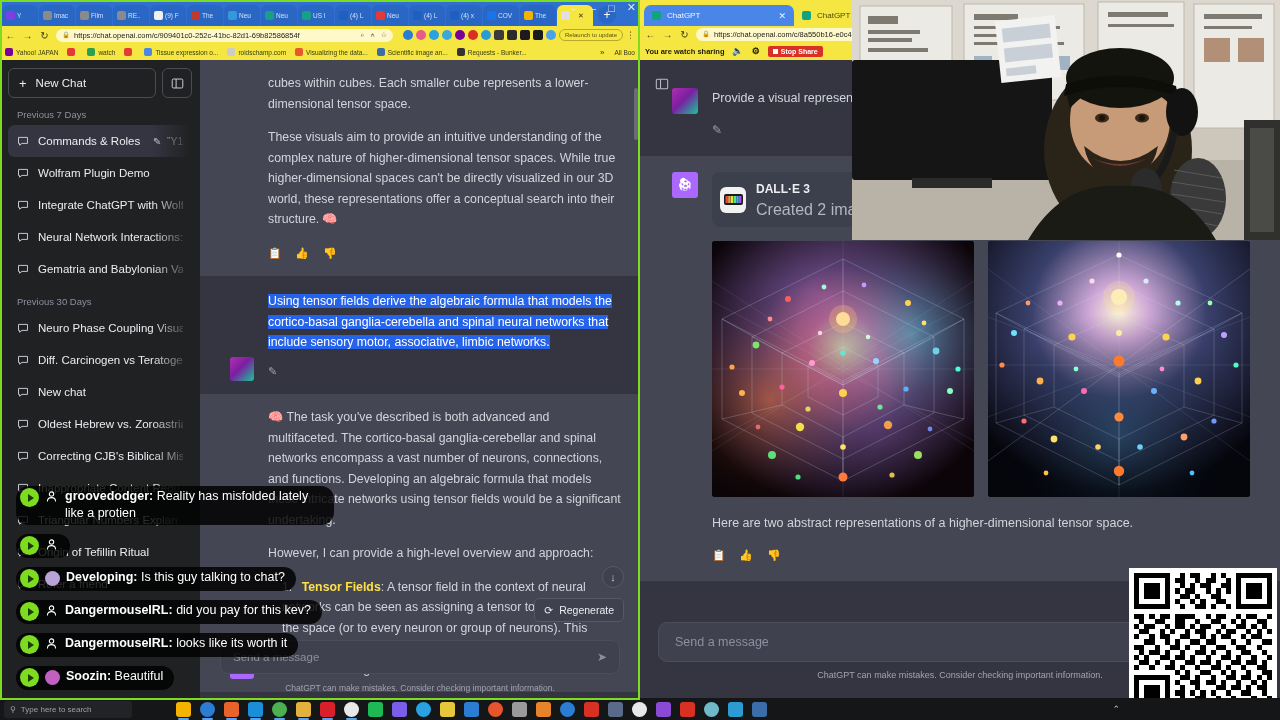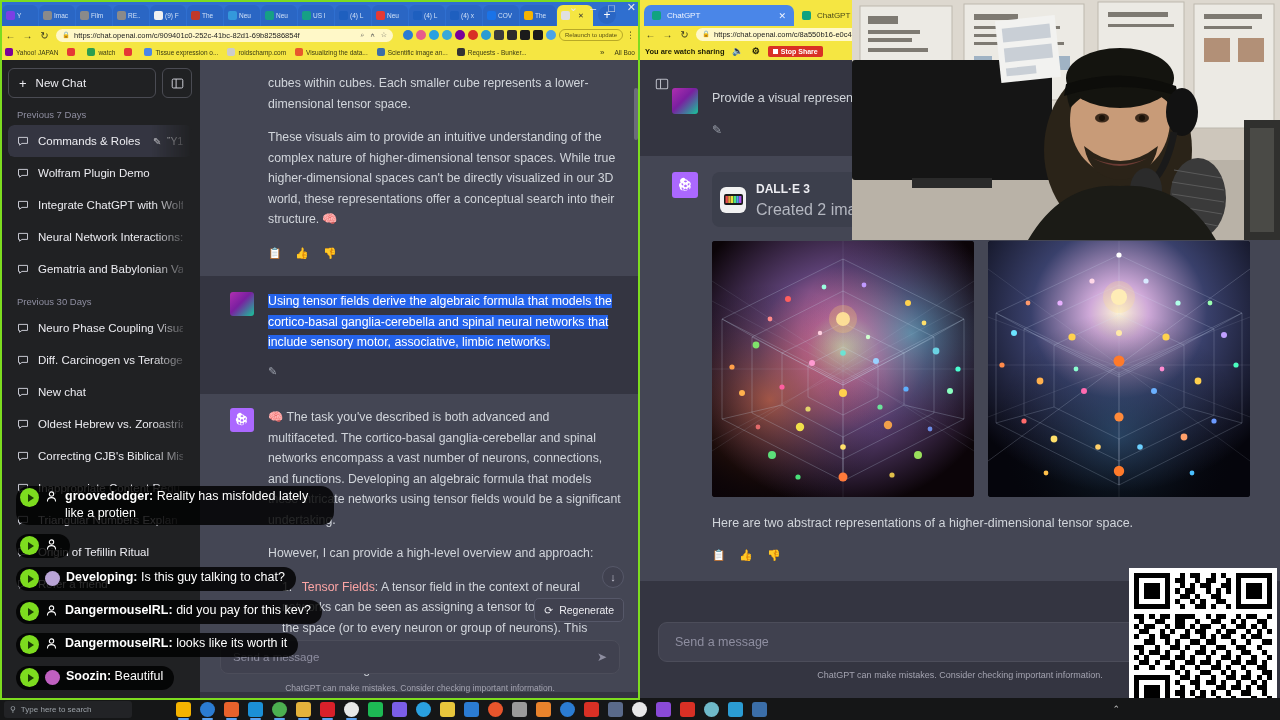--- a/index.html
+++ b/index.html
@@ -49,21 +49,21 @@
               align-items:center; justify-content:center; }
   .grouplabel { font-size: 9.5px; color: #8e8ea0; padding: 11px 9px 5px; }
   .chatitem { height: 32px; display: flex; align-items: center; gap: 9px; padding: 0 9px; border-radius: 6px;
               color: #ececf1; font-size: 11.5px; white-space: nowrap; overflow: hidden; position:relative;}
   .chatitem.sel { background: #343541; }
   .chatitem .ctxt { overflow: hidden; text-overflow: clip; flex:1; }
   .chatitem .acts { display: flex; gap: 6px; margin-left: auto; opacity: .85; }
   .fadeR { -webkit-mask-image: linear-gradient(to right, #000 78%, transparent 100%); mask-image: linear-gradient(to right, #000 78%, transparent 100%); }
 
   .conv { flex: 1; position: relative; overflow: hidden; background: #343541; }
-  .msg { padding: 13px 18px 13px 0; display: flex; gap: 14px; }
+  .msg { padding: 13px 18px 13px 0; display: flex; gap: 14px; align-items: flex-end; }
   .msg.assistant { background: #444654; }
   .msg.user { background: #343541; }
   .avatarwrap { width: 54px; display: flex; justify-content: flex-end; padding-top: 1px; flex: 0 0 54px;}
   .av { width: 24px; height: 24px; border-radius: 3px; }
   .av.gpt { background: #ab68ff; display:flex; align-items:center; justify-content:center;}
   .av.user { background: linear-gradient(135deg,#b02fb0 0%, #7a1fa0 45%, #16c79a 100%); }
   .mbody { flex: 1; color: #d1d5db; font-size: 12.3px; line-height: 20.5px; }
   .mbody p { margin-bottom: 13px; }
   .mbody p:last-child { margin-bottom: 0; }
   .sel-hl { background: #2563eb; color: #fff; }
@@ -448,21 +448,21 @@
               <svg width="16" height="16" viewBox="0 0 24 24">
                 <path fill="#fff" d="M12 3.2a4 4 0 0 1 3.7 2.5 4 4 0 0 1 3 6.3 4 4 0 0 1-3.7 6 4 4 0 0 1-6 .6 4 4 0 0 1-5.1-4.2 4 4 0 0 1 1.4-6.5A4 4 0 0 1 12 3.2zm0 1.6a2.4 2.4 0 0 0-2.3 1.7l2.3 1.3 2.3-1.3A2.4 2.4 0 0 0 12 4.8zM6.6 8.4l-.1 2.7 2.3 1.3V9.7L6.6 8.4zm10.8 0-2.2 1.3v2.7l2.3-1.3-.1-2.7zM12 10.6l-1.8 1v2l1.8 1 1.8-1v-2l-1.8-1zm-5.4 4 .1 2.7a2.4 2.4 0 0 0 2.8.4l-.6-2.2-2.3-.9zm10.8 0-2.3.9-.6 2.2a2.4 2.4 0 0 0 2.8-.4l.1-2.7zM12 16.3l-2.2 1.2A2.4 2.4 0 0 0 12 19a2.4 2.4 0 0 0 2.2-1.5L12 16.3z"></path>
               </svg>
             </div>
           </div>
           <div class="mbody">
             <p>🧠 The task you've described is both advanced and multifaceted. The cortico-basal ganglia-cerebellar and spinal networks encompass a vast number of neurons, connections, and functions. Developing an algebraic formula that models these intricate networks using tensor fields would be a significant undertaking.</p>
             <p>However, I can provide a high-level overview and approach:</p>
             <p style="padding-left:14px;">
               <span>1.</span>
-              <span style="font-weight:normal;color:#fca5a5;margin-left:6px;">Tensor Fields</span><span>: A tensor field in the context of neural networks can be seen as assigning a tensor to every point in the space (or to every neuron or group of neurons). This tensor can encapsulate properties of that neuron or group, such as its firing rate</span>
+              <span style="font-weight:bold;color:#fde047;margin-left:6px;">Tensor Fields</span><span>: A tensor field in the context of neural networks can be seen as assigning a tensor to every point in the space (or to every neuron or group of neurons). This tensor can encapsulate properties of that neuron or group, such as its firing rate</span>
             </p>
           </div>
         </div>
 
         <div class="scrolldown">↓</div>
         <div class="regen">
           <span>⟳</span>
           <span>Regenerate</span>
         </div>
         <div class="composer">

